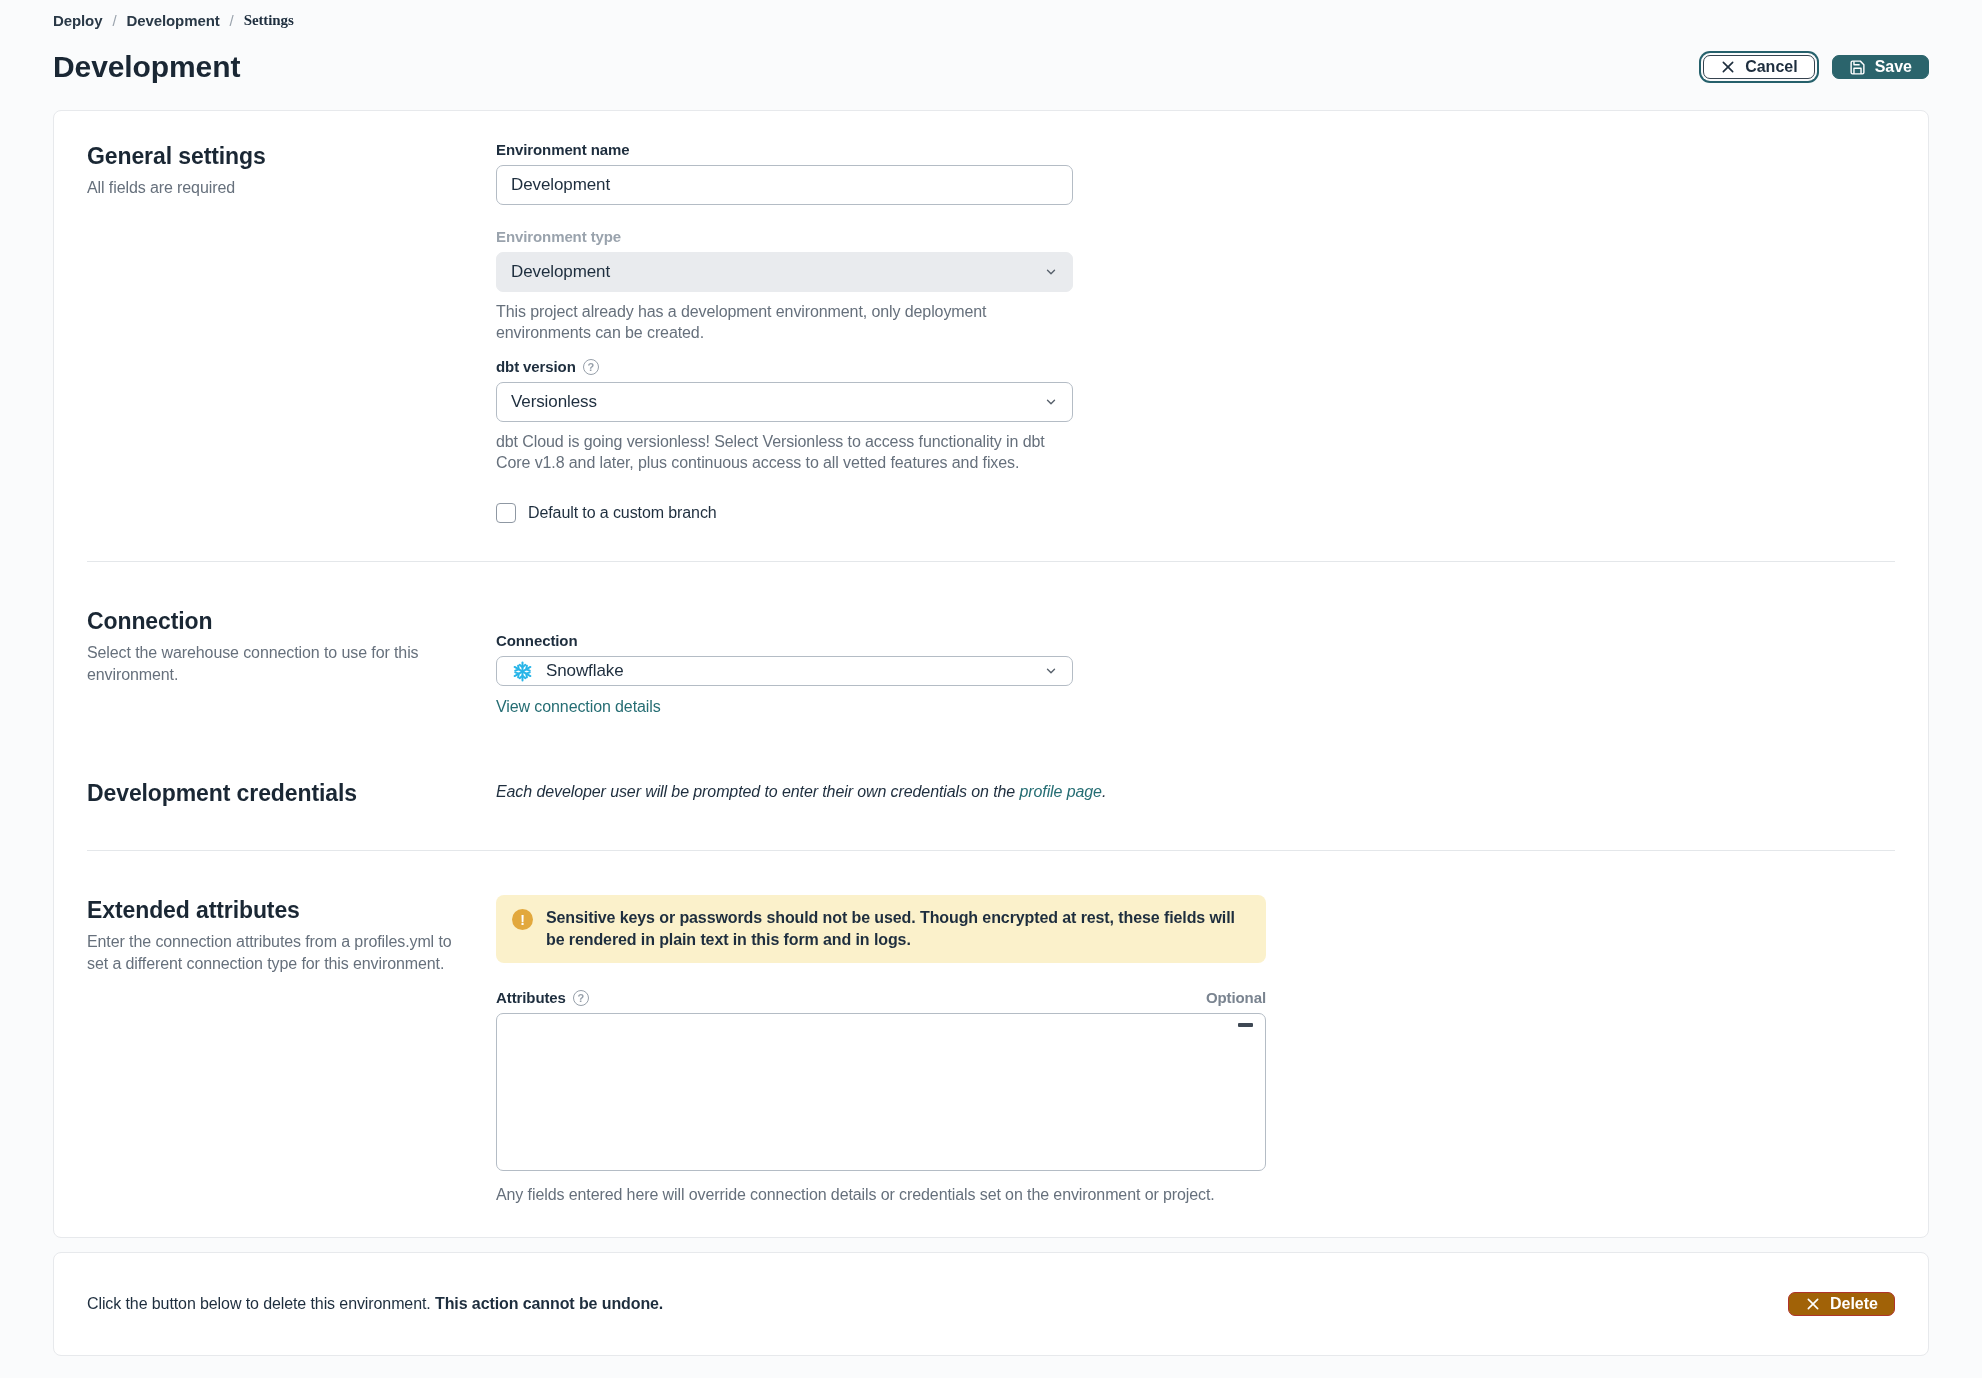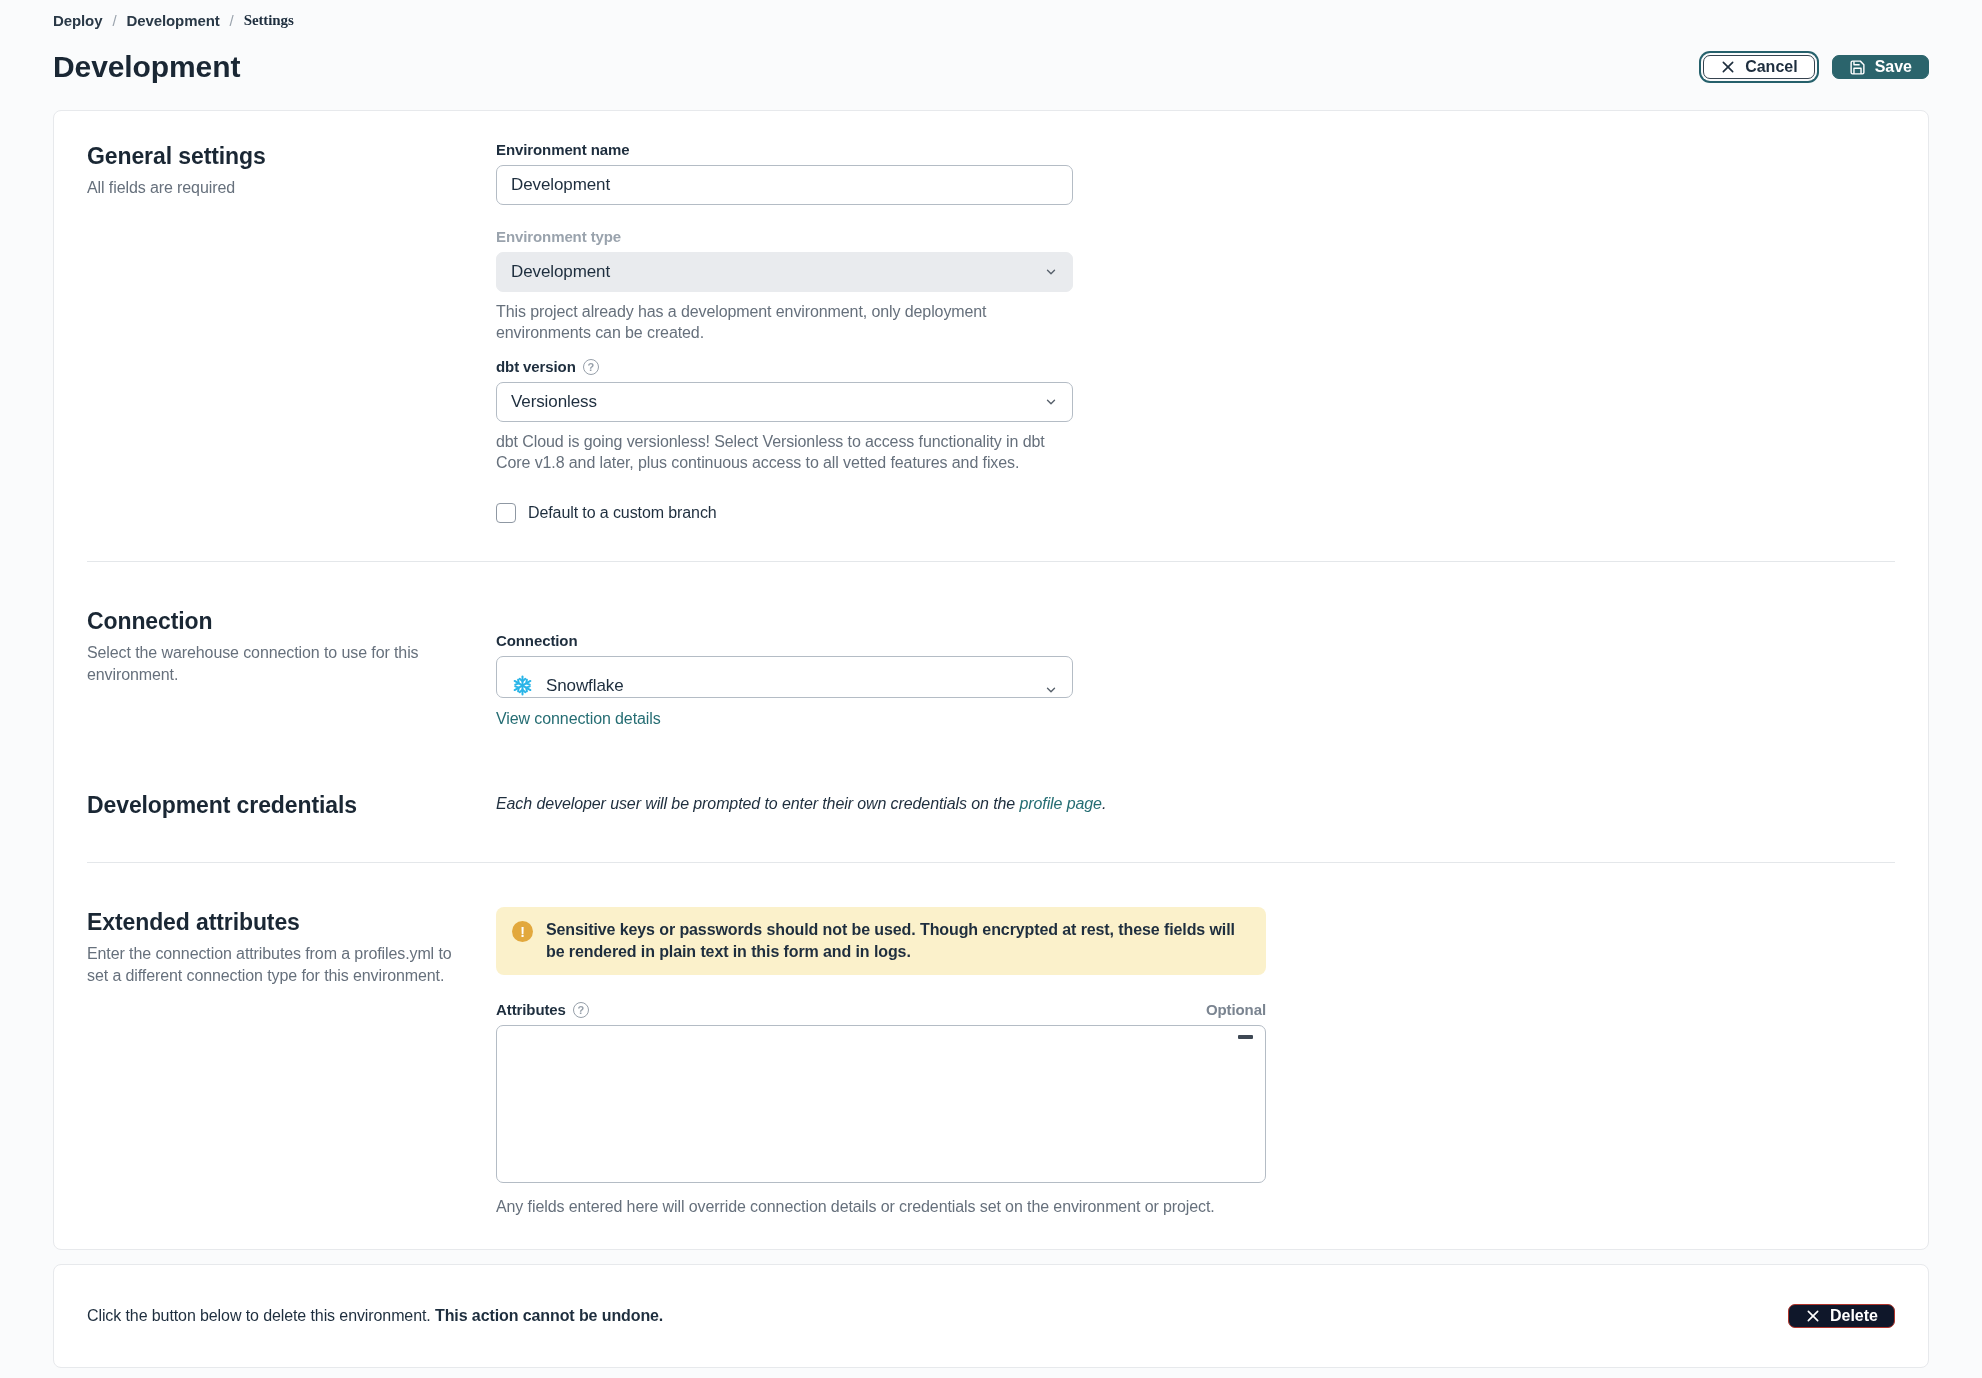--- a/index.html
+++ b/index.html
@@ -22,21 +22,21 @@
   .title-row { display: flex; justify-content: space-between; align-items: center; margin-top: 21px; }
   .page-title { font-size: 30px; font-weight: 700; color: #1a2734; }
   .header-actions { display: flex; align-items: center; }
 
   .btn { display: inline-flex; align-items: center; gap: 9px; height: 24px; padding: 0 16px;
          border-radius: 7px; font-size: 16px; font-weight: 600; cursor: pointer;
          font-family: "Liberation Sans", sans-serif; }
   .btn-cancel { background: #fff; border: 1px solid #36434f; color: #1e2e3e;
                 box-shadow: 0 0 0 2px #fafbfc, 0 0 0 4px #25606b; margin-right: 17px; }
   .btn-save { background: #2b646c; border: 1px solid #2b646c; color: #fff; }
-  .btn-delete { background: #0f172a; border: 1px solid #b0342b; color: #fff; }
+  .btn-delete { background: #a16207; border: 1px solid #b0342b; color: #fff; }
 
   
   .card { background: #fff; border: 1px solid #e7e9ec; border-radius: 8px; margin-top: 26px; padding: 0 33px; }
   .card-bottom { background: #fff; border: 1px solid #e7e9ec; border-radius: 8px; margin-top: 14px;
                  height: 104px; display: flex; align-items: center; justify-content: space-between; padding: 8px 33px; }
   hr.divider { border: none; border-top: 1px solid #e4e7ea; }
 
   .section { display: grid; grid-template-columns: 409px 1fr; }
   .sec-general { padding: 30px 0 38px; }
   .sec-connection { padding: 44px 0 0; }
@@ -181,21 +181,21 @@
 
     <hr class="divider">
 
     <div class="section sec-connection">
       <div>
         <div class="sec-heading">Connection</div>
         <div class="sec-sub">Select the warehouse connection to use for this environment.</div>
       </div>
       <div class="conn-col">
         <div class="field-label">Connection</div>
-        <div class="select" style="height:42px;align-items:flex-end;">
+        <div class="select" style="height:30px;">
           <span class="sel-left">
             <span style="display:inline-flex;">
               <svg width="23" height="23" viewBox="0 0 24 24" fill="none" stroke="#29b5e8" stroke-width="2.1" stroke-linecap="round" stroke-linejoin="round">
                 <g>
                     <line x1="12" y1="2.5" x2="12" y2="21.5"></line>
                     <path d="M9 5 L12 7.5 L15 5"></path>
                     <path d="M9 19 L12 16.5 L15 19"></path>
                   </g>
                 <g transform="rotate(60 12 12)">
                     <line x1="12" y1="2.5" x2="12" y2="21.5"></line>

